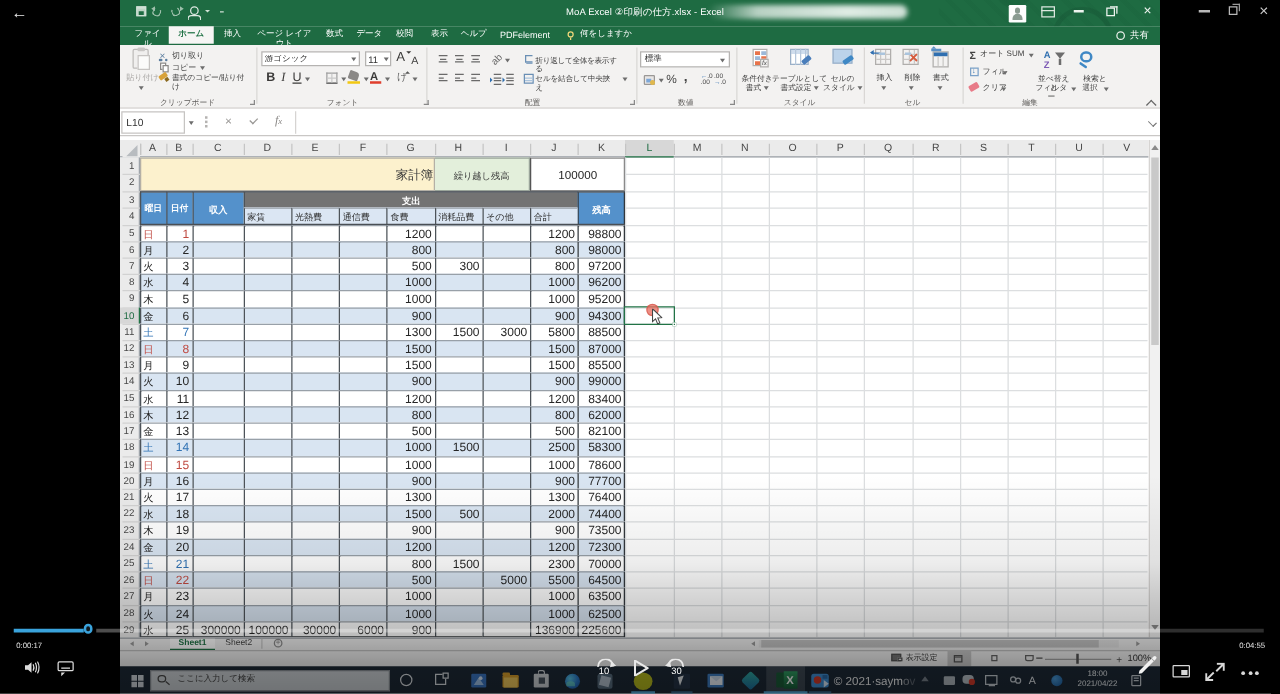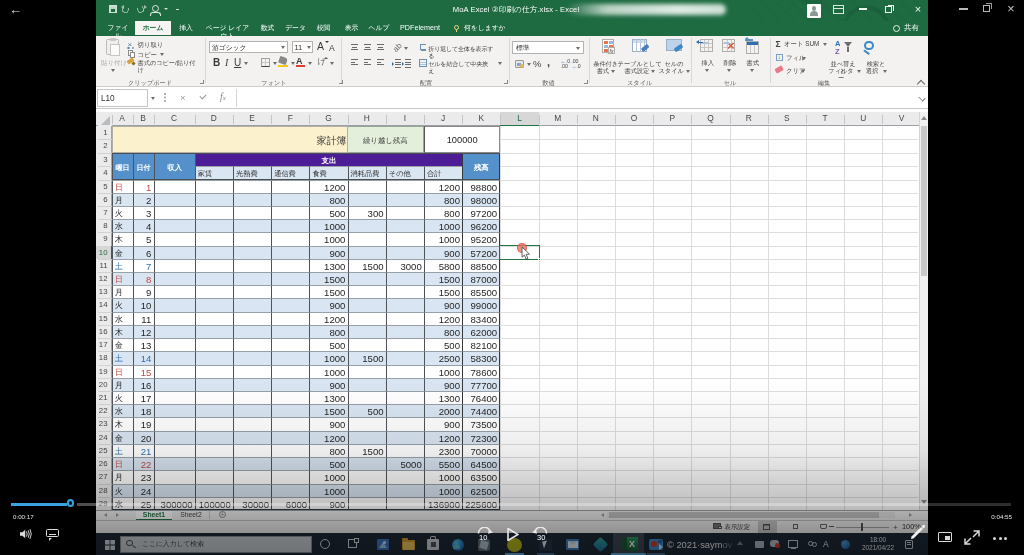--- a/index.html
+++ b/index.html
@@ -420,21 +420,21 @@
 <div style="left:404.3999999999999px;top:358.34000000000003px;width:418.1000000000001px;height:1px;background:#dcdee0"></div>
 <div style="left:404.3999999999999px;top:371.56000000000006px;width:418.1000000000001px;height:1px;background:#dcdee0"></div>
 <div style="left:404.3999999999999px;top:384.78000000000003px;width:418.1000000000001px;height:1px;background:#dcdee0"></div>
 
 <div style="left:15.5px;top:13.5px;width:236.09999999999997px;height:27px;background:#fcf1cd;border:1px solid #b4b0a6;color:#3a3a3a;font-size:10px;line-height:27px;text-align:right">家計簿</div>
 <div style="left:251.59999999999997px;top:13.5px;width:76.4px;height:27px;background:#e3efdb;border:1px solid #9aa59a;border-left:0;color:#3a3a3a;font-size:7.4px;line-height:27px;text-align:center">繰り越し残高</div>
 <div style="left:327.99999999999994px;top:13.5px;width:76.4px;height:27px;background:#fff;border:1px solid #8a8a8a;border-left:1px solid #555;color:#262626;font-size:9.3px;line-height:27px;text-align:center">100000</div>
 <div style="left:15.5px;top:40.5px;width:21px;height:27px;background:#5491cb;border-left:1px solid #4d5359;border-top:1px solid #98a0a8;color:#fff;font-size:7px;font-weight:bold;line-height:27px;text-align:center;overflow:hidden">曜日</div>
 <div style="left:36.5px;top:40.5px;width:21px;height:27px;background:#5491cb;border-left:1px solid #4d5359;border-top:1px solid #98a0a8;color:#fff;font-size:7px;font-weight:bold;line-height:27px;text-align:center;overflow:hidden">日付</div>
 <div style="left:57.5px;top:40.5px;width:41.3px;height:27px;background:#5491cb;border-left:1px solid #4d5359;border-top:1px solid #98a0a8;color:#fff;font-size:7.4px;font-weight:bold;line-height:27px;text-align:center;overflow:hidden">収入</div>
-<div style="left:98.8px;top:40.5px;width:267.4px;height:13.5px;background:#4c1d95;border-left:1px solid #4d5359;border-top:1px solid #98a0a8;color:#fff;font-size:7.4px;font-weight:bold;line-height:13.5px;text-align:center;overflow:hidden">支出</div>
+<div style="left:98.8px;top:40.5px;width:267.4px;height:13.5px;background:#737373;border-left:1px solid #4d5359;border-top:1px solid #98a0a8;color:#fff;font-size:7.4px;font-weight:bold;line-height:13.5px;text-align:center;overflow:hidden">支出</div>
 <div style="left:366.19999999999993px;top:40.5px;width:38.2px;height:27px;background:#5491cb;border-left:1.6px solid #33383d;border-right:1.6px solid #33383d;border-top:1px solid #98a0a8;color:#fff;font-size:7.4px;font-weight:bold;line-height:27px;text-align:center;overflow:hidden">残高</div>
 <div style="left:98.8px;top:54.0px;width:38.2px;height:13.5px;background:#dbe6f3;border-left:1px solid #4d5359;border-top:1px solid #98a0a8;color:#2c2c2c;font-size:7.2px;font-weight:normal;line-height:13.5px;text-align:left;padding-left:2px;overflow:hidden">家賃</div>
 <div style="left:137.0px;top:54.0px;width:38.2px;height:13.5px;background:#dbe6f3;border-left:1px solid #4d5359;border-top:1px solid #98a0a8;color:#2c2c2c;font-size:7.2px;font-weight:normal;line-height:13.5px;text-align:left;padding-left:2px;overflow:hidden">光熱費</div>
 <div style="left:175.2px;top:54.0px;width:38.2px;height:13.5px;background:#dbe6f3;border-left:1px solid #4d5359;border-top:1px solid #98a0a8;color:#2c2c2c;font-size:7.2px;font-weight:normal;line-height:13.5px;text-align:left;padding-left:2px;overflow:hidden">通信費</div>
 <div style="left:213.39999999999998px;top:54.0px;width:38.2px;height:13.5px;background:#dbe6f3;border-left:1px solid #4d5359;border-top:1px solid #98a0a8;color:#2c2c2c;font-size:7.2px;font-weight:normal;line-height:13.5px;text-align:left;padding-left:2px;overflow:hidden">食費</div>
 <div style="left:251.59999999999997px;top:54.0px;width:38.2px;height:13.5px;background:#dbe6f3;border-left:1px solid #4d5359;border-top:1px solid #98a0a8;color:#2c2c2c;font-size:7.2px;font-weight:normal;line-height:13.5px;text-align:left;padding-left:2px;overflow:hidden">消耗品費</div>
 <div style="left:289.79999999999995px;top:54.0px;width:38.2px;height:13.5px;background:#dbe6f3;border-left:1px solid #4d5359;border-top:1px solid #98a0a8;color:#2c2c2c;font-size:7.2px;font-weight:normal;line-height:13.5px;text-align:left;padding-left:2px;overflow:hidden">その他</div>
 <div style="left:327.99999999999994px;top:54.0px;width:38.2px;height:13.5px;background:#dbe6f3;border-left:1px solid #4d5359;border-top:1px solid #98a0a8;color:#2c2c2c;font-size:7.2px;font-weight:normal;line-height:13.5px;text-align:left;padding-left:2px;overflow:hidden">合計</div>
 <div style="left:15.5px;top:40.5px;width:388.8999999999999px;height:1px;background:#4a4f55"></div>
 <div style="left:15.5px;top:67.0px;width:388.8999999999999px;height:1.2px;background:#4a4f55"></div>
@@ -496,21 +496,21 @@
 <div style="left:15.5px;top:133.60000000000002px;width:21.0px;height:13.22px;background:#d9e5f2;border-left:1px solid #4d5359;border-top:1px solid #98a0a8;color:#262626;font-size:8.2px;line-height:13.22px;text-align:left;padding-left:2.2px;overflow:hidden">金</div>
 <div style="left:36.5px;top:133.60000000000002px;width:21.0px;height:13.22px;background:#d9e5f2;border-left:1px solid #4d5359;border-top:1px solid #98a0a8;color:#262626;font-size:9.6px;line-height:13.22px;text-align:right;padding-right:2.2px;overflow:hidden">6</div>
 <div style="left:57.5px;top:133.60000000000002px;width:41.3px;height:13.22px;background:#d9e5f2;border-left:1px solid #4d5359;border-top:1px solid #98a0a8;color:#262626;font-size:9.6px;line-height:13.22px;text-align:right;padding-right:2.2px;overflow:hidden"></div>
 <div style="left:98.8px;top:133.60000000000002px;width:38.2px;height:13.22px;background:#d9e5f2;border-left:1px solid #4d5359;border-top:1px solid #98a0a8;color:#262626;font-size:9.6px;line-height:13.22px;text-align:right;padding-right:2.2px;overflow:hidden"></div>
 <div style="left:137.0px;top:133.60000000000002px;width:38.2px;height:13.22px;background:#d9e5f2;border-left:1px solid #4d5359;border-top:1px solid #98a0a8;color:#262626;font-size:9.6px;line-height:13.22px;text-align:right;padding-right:2.2px;overflow:hidden"></div>
 <div style="left:175.2px;top:133.60000000000002px;width:38.2px;height:13.22px;background:#d9e5f2;border-left:1px solid #4d5359;border-top:1px solid #98a0a8;color:#262626;font-size:9.6px;line-height:13.22px;text-align:right;padding-right:2.2px;overflow:hidden"></div>
 <div style="left:213.39999999999998px;top:133.60000000000002px;width:38.2px;height:13.22px;background:#d9e5f2;border-left:1px solid #4d5359;border-top:1px solid #98a0a8;color:#262626;font-size:9.6px;line-height:13.22px;text-align:right;padding-right:2.2px;overflow:hidden">900</div>
 <div style="left:251.59999999999997px;top:133.60000000000002px;width:38.2px;height:13.22px;background:#d9e5f2;border-left:1px solid #4d5359;border-top:1px solid #98a0a8;color:#262626;font-size:9.6px;line-height:13.22px;text-align:right;padding-right:2.2px;overflow:hidden"></div>
 <div style="left:289.79999999999995px;top:133.60000000000002px;width:38.2px;height:13.22px;background:#d9e5f2;border-left:1px solid #4d5359;border-top:1px solid #98a0a8;color:#262626;font-size:9.6px;line-height:13.22px;text-align:right;padding-right:2.2px;overflow:hidden"></div>
 <div style="left:327.99999999999994px;top:133.60000000000002px;width:38.2px;height:13.22px;background:#d9e5f2;border-left:1px solid #4d5359;border-top:1px solid #98a0a8;color:#262626;font-size:9.6px;line-height:13.22px;text-align:right;padding-right:2.2px;overflow:hidden">900</div>
-<div style="left:366.19999999999993px;top:133.60000000000002px;width:38.2px;height:13.22px;background:#d9e5f2;border-left:1.6px solid #33383d;border-right:1.6px solid #33383d;border-top:1px solid #98a0a8;color:#262626;font-size:9.6px;line-height:13.22px;text-align:right;padding-right:2.2px;overflow:hidden">57200</div>
+<div style="left:366.19999999999993px;top:133.60000000000002px;width:38.2px;height:13.22px;background:#d9e5f2;border-left:1.6px solid #33383d;border-right:1.6px solid #33383d;border-top:1px solid #98a0a8;color:#262626;font-size:9.6px;line-height:13.22px;text-align:right;padding-right:2.2px;overflow:hidden">94300</div>
 <div style="left:15.5px;top:146.82px;width:21.0px;height:13.22px;background:#fff;border-left:1px solid #4d5359;border-top:1px solid #98a0a8;color:#3173b5;font-size:8.2px;line-height:13.22px;text-align:left;padding-left:2.2px;overflow:hidden">土</div>
 <div style="left:36.5px;top:146.82px;width:21.0px;height:13.22px;background:#fff;border-left:1px solid #4d5359;border-top:1px solid #98a0a8;color:#3173b5;font-size:9.6px;line-height:13.22px;text-align:right;padding-right:2.2px;overflow:hidden">7</div>
 <div style="left:57.5px;top:146.82px;width:41.3px;height:13.22px;background:#fff;border-left:1px solid #4d5359;border-top:1px solid #98a0a8;color:#262626;font-size:9.6px;line-height:13.22px;text-align:right;padding-right:2.2px;overflow:hidden"></div>
 <div style="left:98.8px;top:146.82px;width:38.2px;height:13.22px;background:#fff;border-left:1px solid #4d5359;border-top:1px solid #98a0a8;color:#262626;font-size:9.6px;line-height:13.22px;text-align:right;padding-right:2.2px;overflow:hidden"></div>
 <div style="left:137.0px;top:146.82px;width:38.2px;height:13.22px;background:#fff;border-left:1px solid #4d5359;border-top:1px solid #98a0a8;color:#262626;font-size:9.6px;line-height:13.22px;text-align:right;padding-right:2.2px;overflow:hidden"></div>
 <div style="left:175.2px;top:146.82px;width:38.2px;height:13.22px;background:#fff;border-left:1px solid #4d5359;border-top:1px solid #98a0a8;color:#262626;font-size:9.6px;line-height:13.22px;text-align:right;padding-right:2.2px;overflow:hidden"></div>
 <div style="left:213.39999999999998px;top:146.82px;width:38.2px;height:13.22px;background:#fff;border-left:1px solid #4d5359;border-top:1px solid #98a0a8;color:#262626;font-size:9.6px;line-height:13.22px;text-align:right;padding-right:2.2px;overflow:hidden">1300</div>
 <div style="left:251.59999999999997px;top:146.82px;width:38.2px;height:13.22px;background:#fff;border-left:1px solid #4d5359;border-top:1px solid #98a0a8;color:#262626;font-size:9.6px;line-height:13.22px;text-align:right;padding-right:2.2px;overflow:hidden">1500</div>
 <div style="left:289.79999999999995px;top:146.82px;width:38.2px;height:13.22px;background:#fff;border-left:1px solid #4d5359;border-top:1px solid #98a0a8;color:#262626;font-size:9.6px;line-height:13.22px;text-align:right;padding-right:2.2px;overflow:hidden">3000</div>
 <div style="left:327.99999999999994px;top:146.82px;width:38.2px;height:13.22px;background:#fff;border-left:1px solid #4d5359;border-top:1px solid #98a0a8;color:#262626;font-size:9.6px;line-height:13.22px;text-align:right;padding-right:2.2px;overflow:hidden">5800</div>

